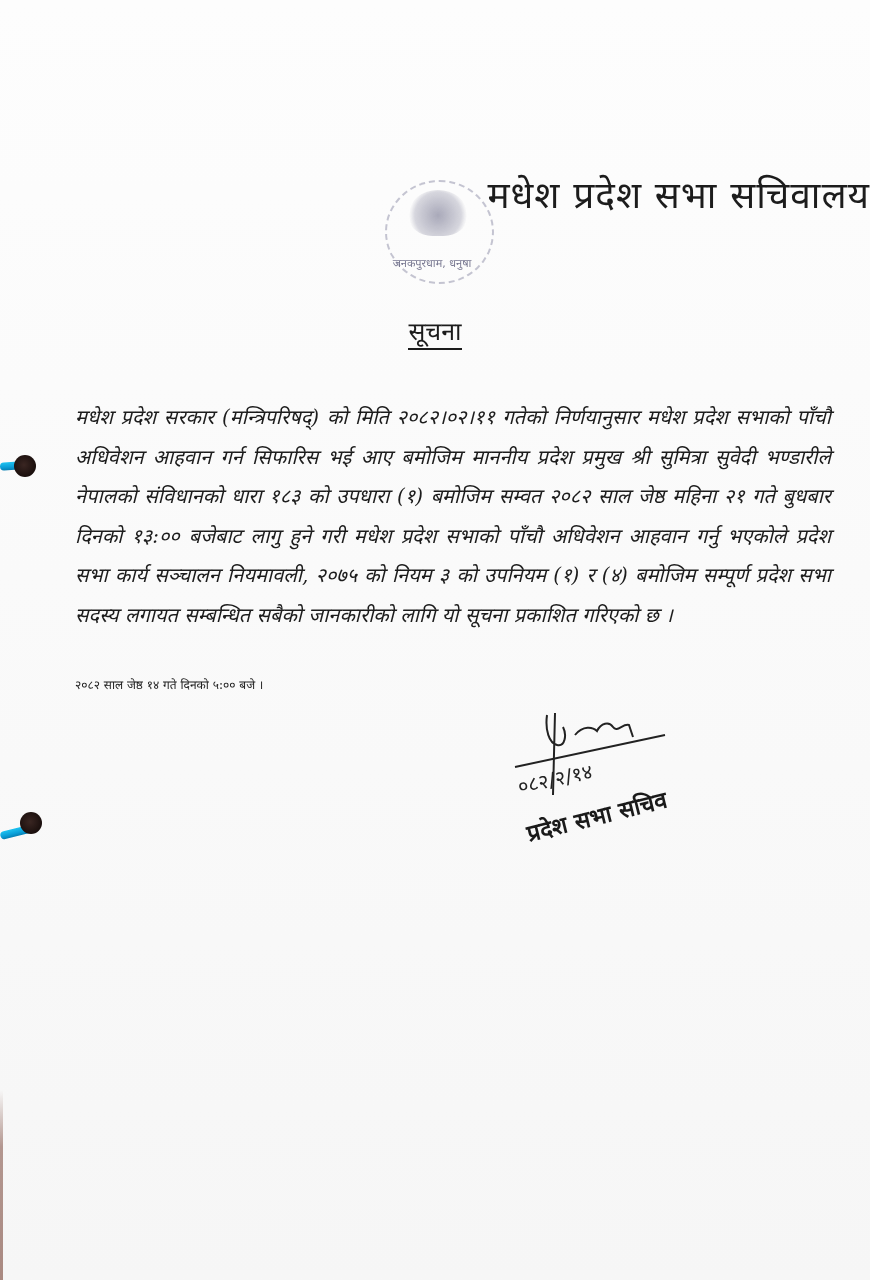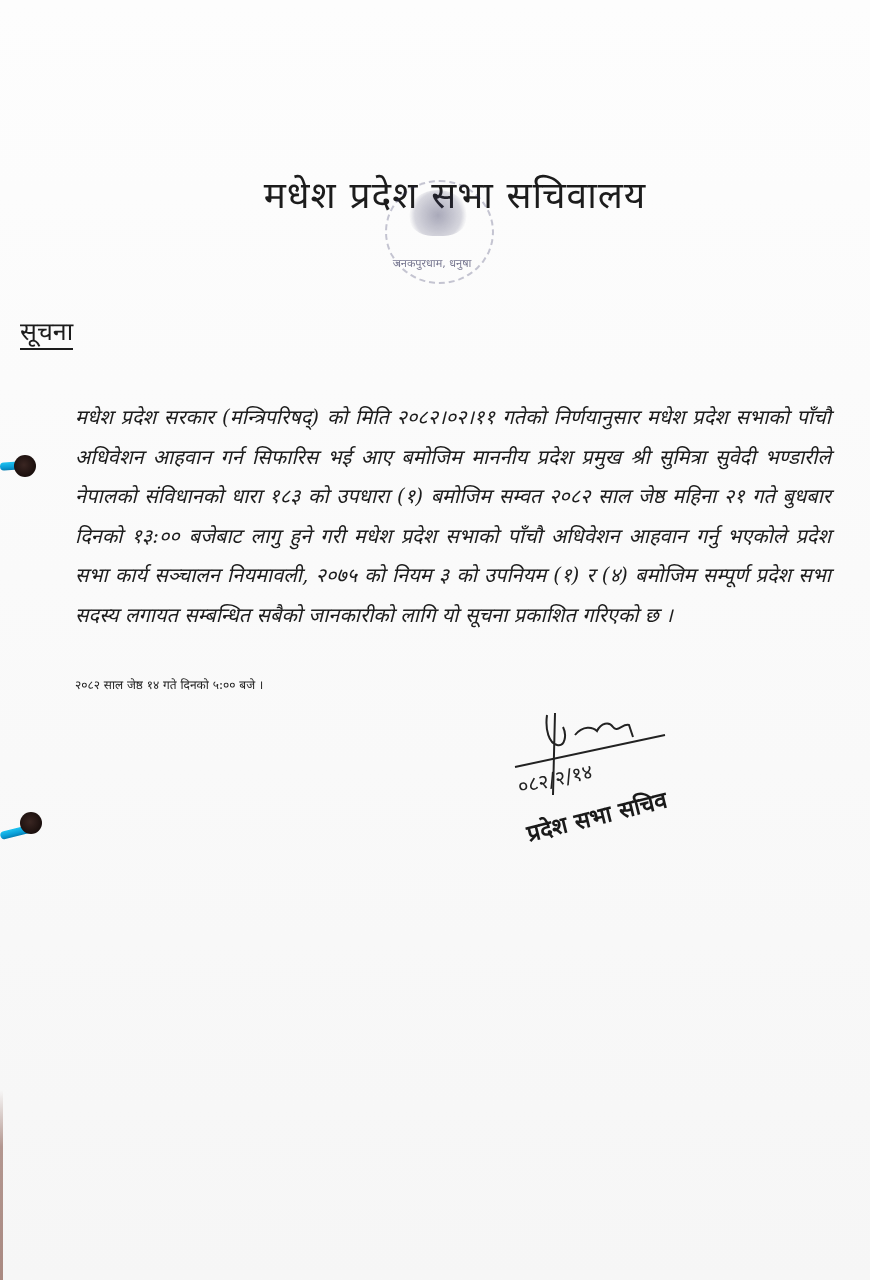--- a/index.html
+++ b/index.html
@@ -21,21 +21,21 @@
   .punch-hole {
     position: absolute; width: 22px; height: 22px; border-radius: 50%;
     background: radial-gradient(circle at 45% 45%, #3a2622 0%, #1a0f0d 70%);
   }
   .thread {
     position: absolute; height: 8px; border-radius: 4px;
     background: linear-gradient(180deg, #1ec2f0 0%, #0a9fd8 60%, #067fb3 100%);
   }
   .header-title {
     position: absolute; left: 0; right: 0; top: 168px;
-    text-align: center; font-size: 37px; letter-spacing: 1px;
+    text-align: right; font-size: 37px; letter-spacing: 1px;
     padding-left: 40px;
   }
   .header-subtitle {
     position: absolute; left: 0; right: 0; top: 226px;
     text-align: center; font-size: 27px; padding-left: 40px;
   }
   .stamp {
     position: absolute; left: 385px; top: 180px; width: 105px; height: 100px;
     border-radius: 50%;
     border: 2px dashed rgba(40,40,90,0.35);
@@ -46,21 +46,21 @@
     border-radius: 50% 50% 40% 40%;
     background: radial-gradient(circle at 50% 55%, rgba(50,50,90,0.55) 0%, rgba(50,50,90,0.25) 60%, rgba(50,50,90,0) 75%);
   }
   .stamp .stamp-text {
     position: absolute; left: 2px; right: 17px; bottom: 12px;
     font-size: 11px; text-align: center; color: rgba(40,40,80,0.85);
     font-family: "DejaVu Sans", sans-serif;
   }
   .notice-title {
     position: absolute; left: 0; right: 0; top: 313px;
-    font-size: 25px;  margin-left: 20px;
+    text-align: center; font-size: 25px; 
   }
   .notice-title span { border-bottom: 2px solid #1c1c1c; padding-bottom: 2px; }
   .body-text {
     position: absolute; left: 75px; width: 756px; top: 398px;
     font-size: 20px; line-height: 39.5px; text-align: justify;
     text-align-last: left;
     font-style: italic;
   }
   .dateline {
     position: absolute; left: 75px; top: 676px; font-size: 12px;

